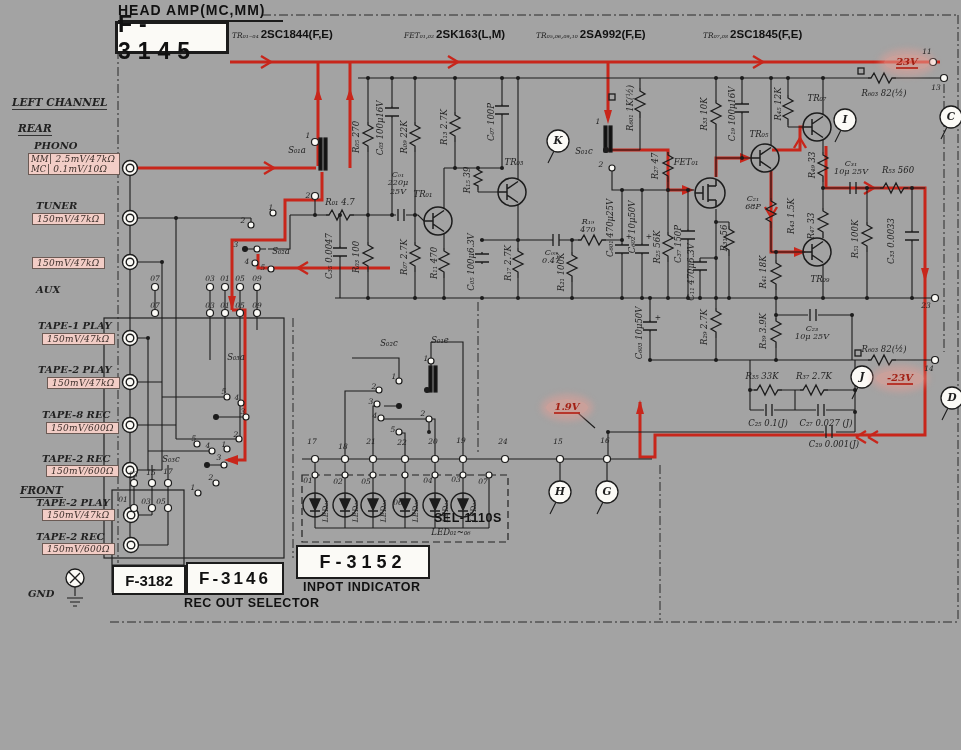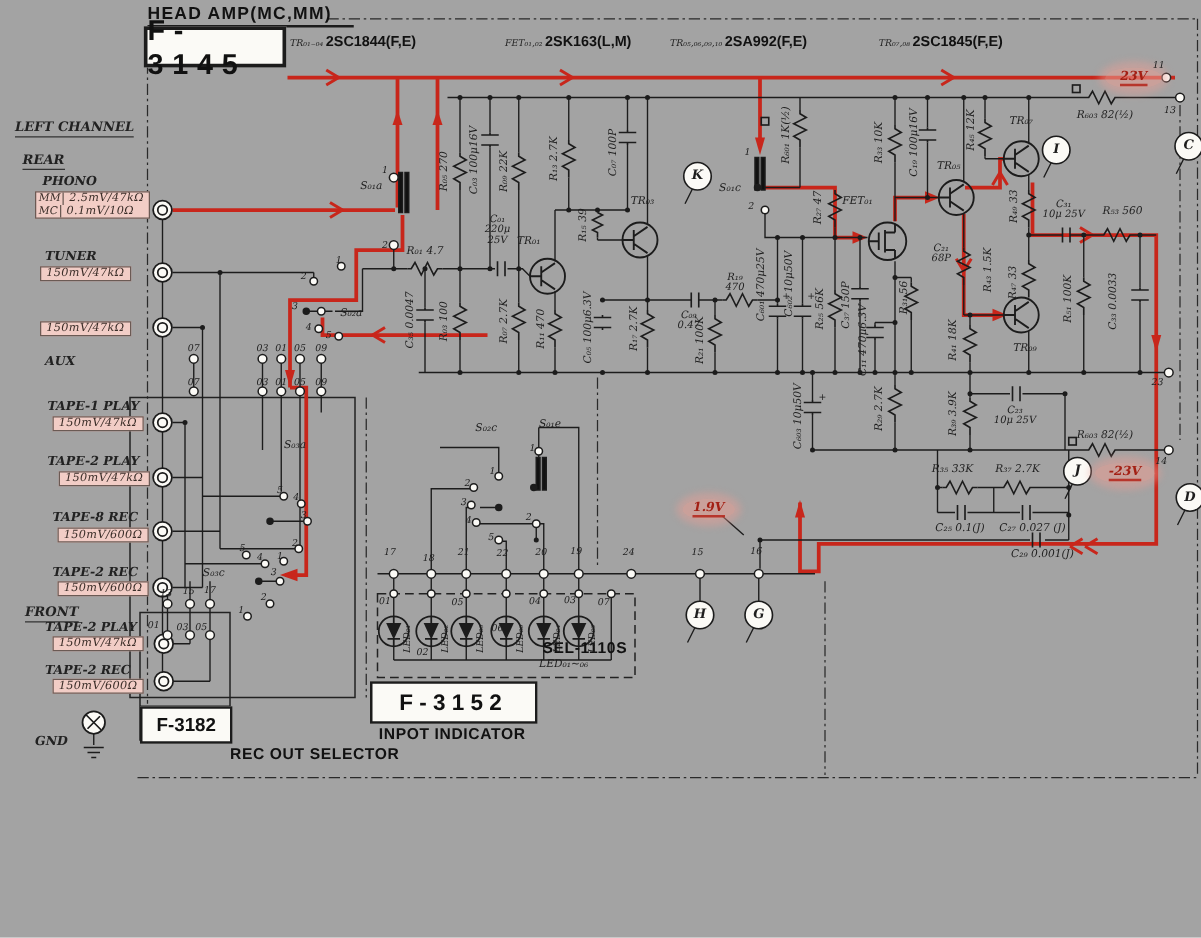--- a/index.html
+++ b/index.html
@@ -490,20 +490,21 @@
   <span class="pref">TR₀₇,₀₈</span>
   <span class="ptype">2SC1845(F,E)</span>
 </div>
 
 <div class="uhead" style="left:12px;top:96px;">LEFT CHANNEL</div>
 <div class="uhead" style="left:18px;top:122px;">REAR</div>
 <div class="uhead" style="left:20px;top:484px;">FRONT</div>
 <div class="inname" style="left:28px;top:588px;text-align:right;">GND</div>
 
 <div class="partbox" style="left:112px;top:565px;width:70px;height:26px;font-size:15px;border-width:2px;">F-3182</div>
+<div class="partbox" style="left:186px;top:562px;width:94px;height:29px;font-size:17px;letter-spacing:3px;border-width:2px;">F-3146</div>
 <div class="partbox" style="left:296px;top:545px;width:130px;height:30px;font-size:18px;letter-spacing:5px;border-width:2px;">F-3152</div>
 <div class="cap" style="left:184px;top:596px;">REC OUT SELECTOR</div>
 <div class="cap" style="left:303px;top:580px;">INPOT INDICATOR</div>
 <div class="cap" style="left:434px;top:511px;">SEL-1110S</div>
 
 <div class="vblob" style="left:884px;top:54px;width:46px;height:17px;">
   <span>23V</span>
     </div>
 <div class="vblob" style="left:876px;top:370px;width:48px;height:17px;">
   <span>-23V</span>
@@ -638,21 +639,21 @@
       <div class="lbl n" style="left: 312px; top: 442px;">17</div>
       <div class="lbl n" style="left: 343px; top: 447px;">18</div>
       <div class="lbl n" style="left: 371px; top: 442px;">21</div>
       <div class="lbl n" style="left: 402px; top: 443px;">22</div>
       <div class="lbl n" style="left: 433px; top: 442px;">20</div>
       <div class="lbl n" style="left: 461px; top: 441px;">19</div>
       <div class="lbl n" style="left: 503px; top: 442px;">24</div>
       <div class="lbl n" style="left: 558px; top: 442px;">15</div>
       <div class="lbl n" style="left: 605px; top: 441px;">16</div>
       <div class="lbl n" style="left: 308px; top: 481px;">01</div>
-      <div class="lbl n" style="left: 338px; top: 482px; margin-top: 40px;">02</div>
+      <div class="lbl n" style="left: 338px; top: 482px;">02</div>
       <div class="lbl n" style="left: 366px; top: 482px;">05</div>
       <div class="lbl n" style="left: 398px; top: 483px; margin-top: 20px;">06</div>
       <div class="lbl n" style="left: 428px; top: 481px;">04</div>
       <div class="lbl n" style="left: 456px; top: 480px;">03</div>
       <div class="lbl n" style="left: 483px; top: 482px;">07</div>
       <div class="lbl n" style="left: 326px; top: 511px; transform: translate(-50%, -50%) rotate(-90deg);">LED₀₁</div>
       <div class="lbl n" style="left: 356px; top: 511px; transform: translate(-50%, -50%) rotate(-90deg);">LED₀₂</div>
       <div class="lbl n" style="left: 384px; top: 511px; transform: translate(-50%, -50%) rotate(-90deg);">LED₀₅</div>
       <div class="lbl n" style="left: 416px; top: 511px; transform: translate(-50%, -50%) rotate(-90deg);">LED₀₆</div>
       <div class="lbl n" style="left: 446px; top: 511px; transform: translate(-50%, -50%) rotate(-90deg);">LED₀₄</div>

